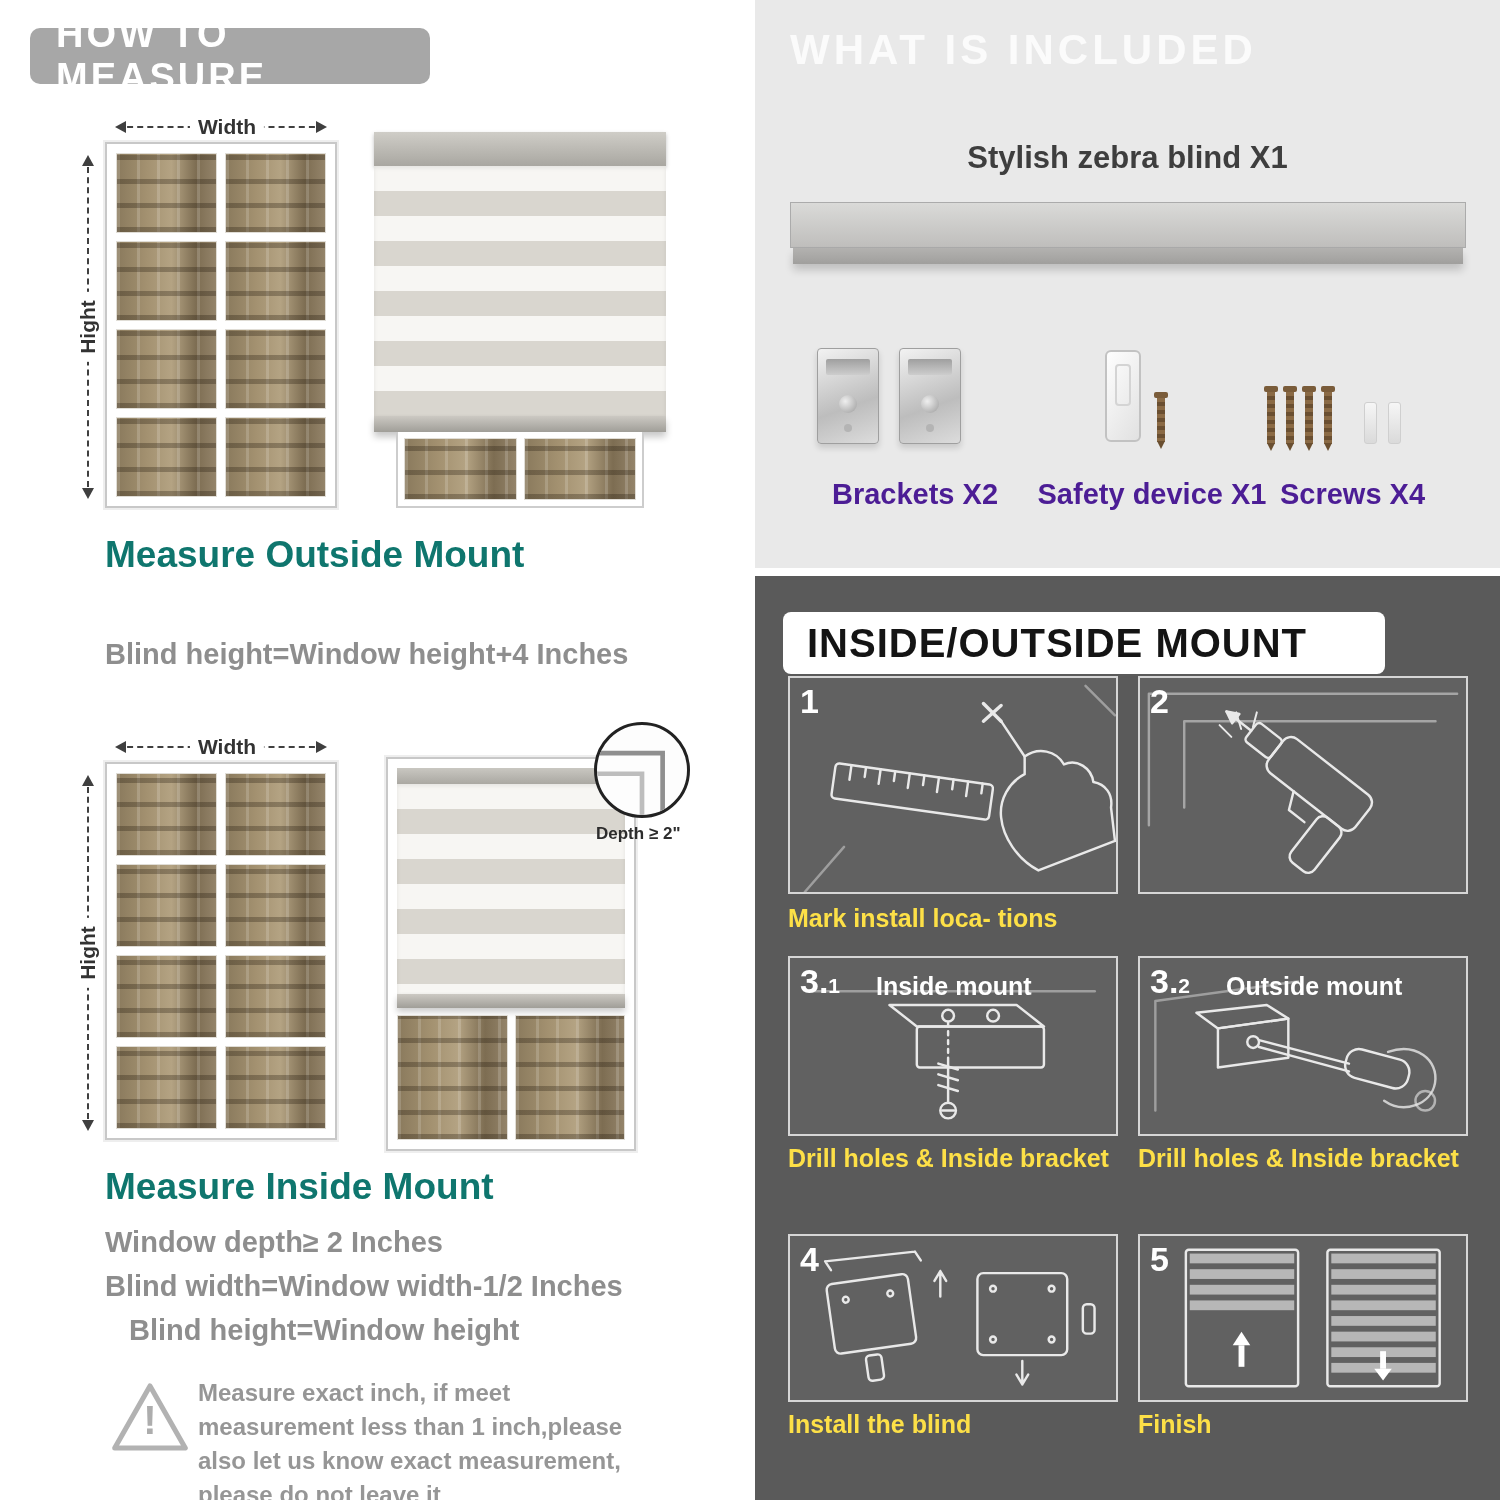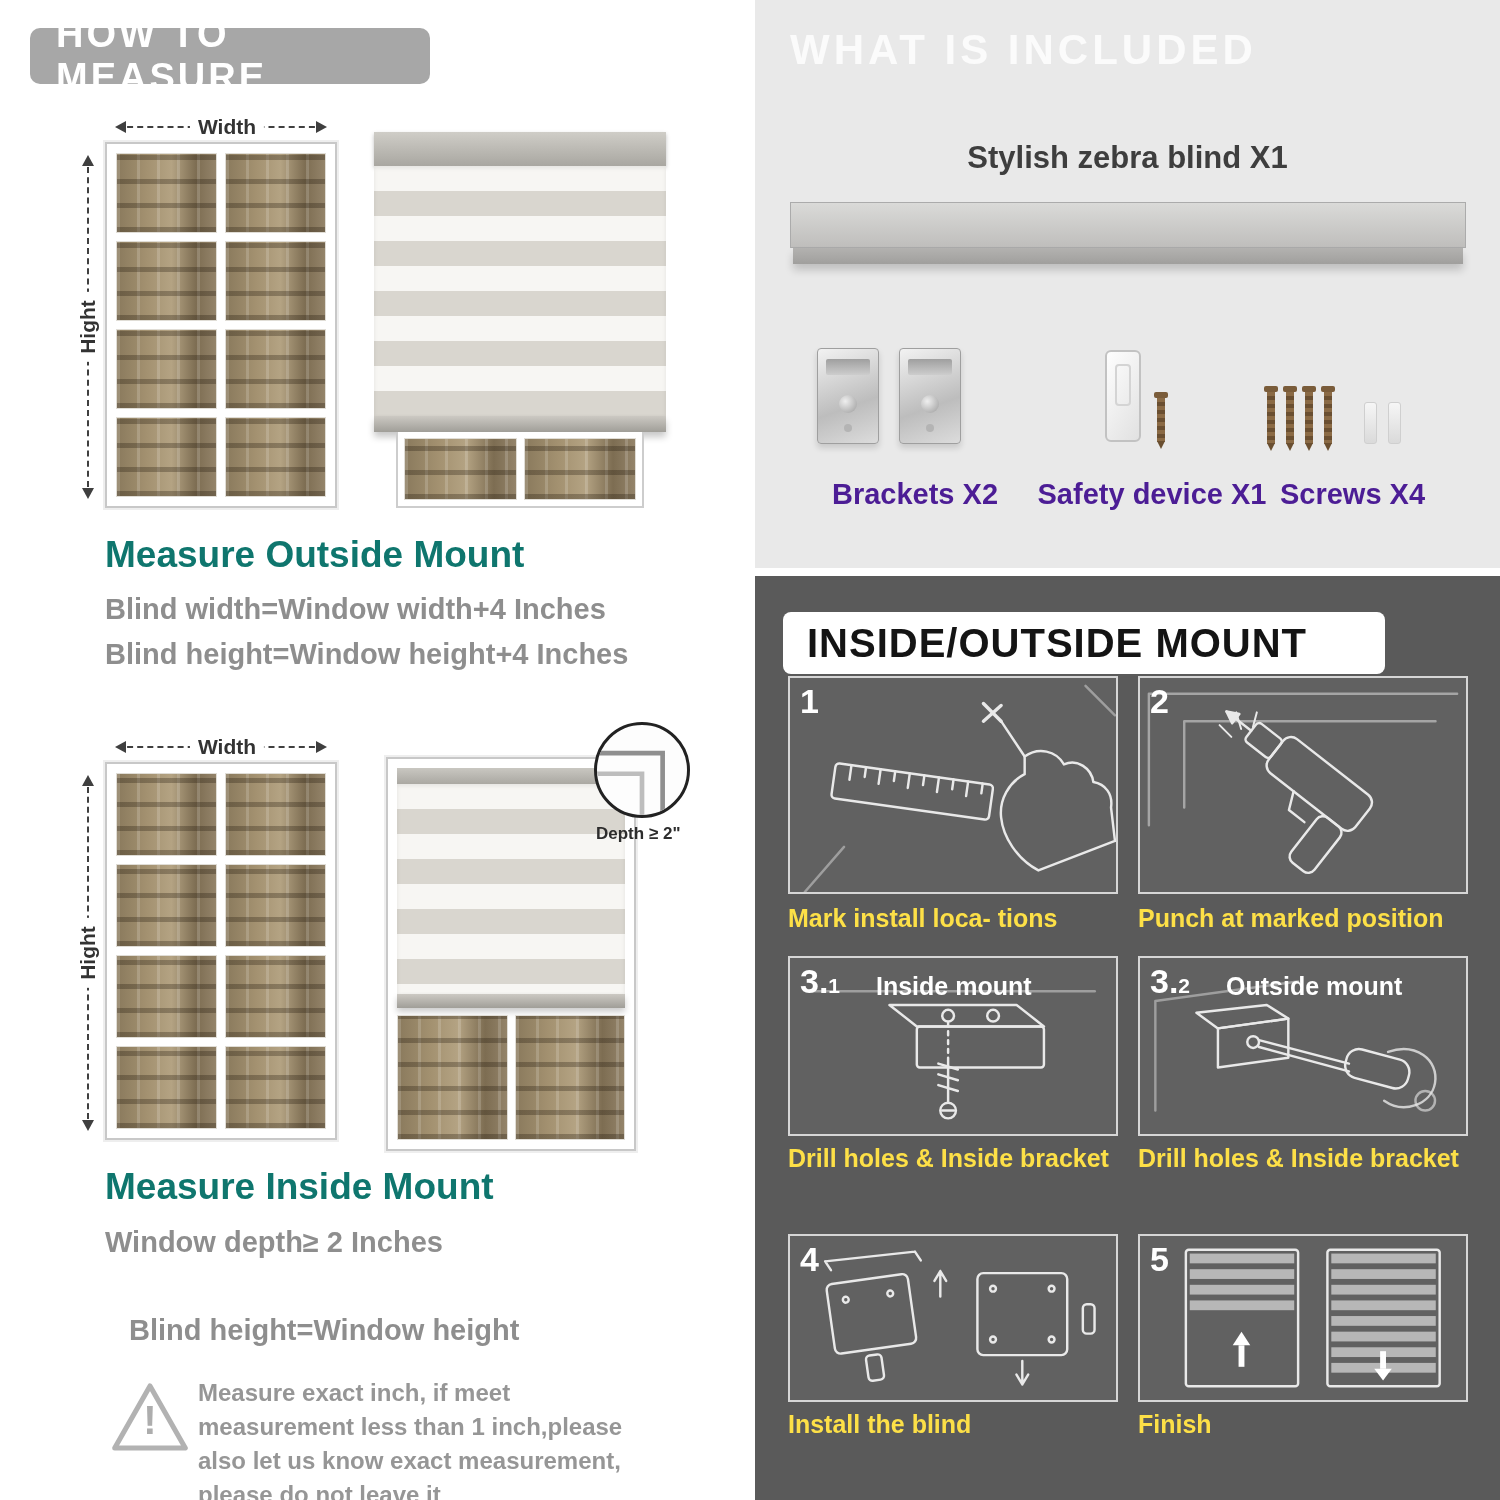--- a/index.html
+++ b/index.html
@@ -151,21 +151,20 @@
     <div class="cassette"></div>
     <div class="zebra" style="height:250px;"></div>
     <div class="rail"></div>
     <div class="win-under">
       <div class="bld"></div>
       <div class="bld"></div>
     </div>
   </div>
 
   <div class="h-title" style="left:105px; top:534px;">Measure Outside Mount</div>
-  <div class="h-line" style="left:105px; top:593px;">Blind width=Window width+4 Inches</div>
   <div class="h-line" style="left:105px; top:638px;">Blind height=Window height+4 Inches</div>
 
   <div class="dim-h" style="left:117px; top:746px; width:208px;"></div>
   <span class="dim-label" style="left:227px; top:747px;">Width</span>
   <div class="dim-v" style="left:87px; top:777px; height:352px;"></div>
   <span class="dim-label dim-label-v" style="left:88px; top:953px;">Hight</span>
 
   <div class="win" style="left:105px; top:762px; width:232px; height:378px;">
     <div class="panes">
       <div class="bld"></div>
@@ -194,20 +193,21 @@
       <g fill="none" stroke="#8f8f8f" stroke-width="5">
         <path d="M-10 30 L70 30 L70 110"></path>
         <path d="M-10 52 L48 52 L48 110" stroke="#bdbdbd"></path>
       </g>
     </svg>
   </div>
   <div class="depth-label" style="left:596px; top:824px;">Depth ≥ 2"</div>
 
   <div class="h-title" style="left:105px; top:1166px;">Measure Inside Mount</div>
   <div class="h-line" style="left:105px; top:1226px;">Window depth≥ 2 Inches</div>
+  <div class="h-line" style="left:105px; top:1270px;">Blind width=Window width-1/2 Inches</div>
   <div class="h-line" style="left:105px; top:1314px;margin-left:24px;">Blind height=Window height</div>
 
   <div class="warn-wrap">
     <svg viewBox="0 0 100 90" style="width:84px;height:78px;">
       <path d="M50 8 L92 82 L8 82 Z" fill="none" stroke="#b2b2b2" stroke-width="6" stroke-linejoin="round"></path>
     </svg>
     <div class="warn-mark">!</div>
   </div>
   <div class="warn-text">Measure exact inch, if meet measurement less than 1 inch,please also let us know exact measurement, please do not leave it</div>
 
@@ -276,21 +276,20 @@
             <rect x="118" y="84" width="112" height="44" rx="10"></rect>
             <rect x="86" y="94" width="32" height="24" rx="4"></rect>
             <path d="M54 106 L86 106"></path>
             <path d="M54 106 l12 -6 v12 z" fill="#e9e9e9"></path>
             <rect x="194" y="128" width="30" height="58" rx="8"></rect>
             <path d="M158 128 l8 18 h20"></path>
           </g>
         </g>
       </svg>
     </div>
-    <div class="step-caption" style="left:383px; top:328px;">Punch at  marked position</div>
 
     <div class="step-panel" style="left:33px; top:380px; width:330px; height:180px;text-align:right;">
       <span class="step-num"><span>3.</span><span class="step-sub">1</span></span>
       <span class="step-label">Inside mount</span>
       <svg viewBox="0 0 330 180">
         <g stroke="#e9e9e9" stroke-width="2.5" fill="none" stroke-linecap="round" stroke-linejoin="round">
           <path d="M20 34 L310 34" opacity="0.45"></path>
           <path d="M100 48 L230 48 L258 70 L128 70 Z"></path>
           <rect x="128" y="70" width="130" height="42" rx="3"></rect>
           <circle cx="160" cy="59" r="6"></circle>

